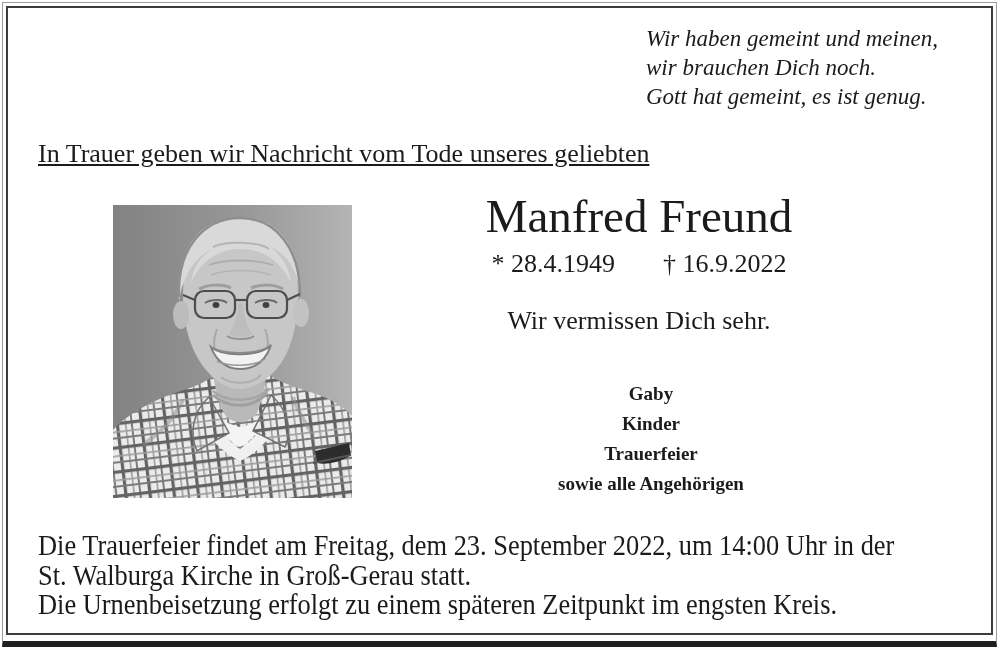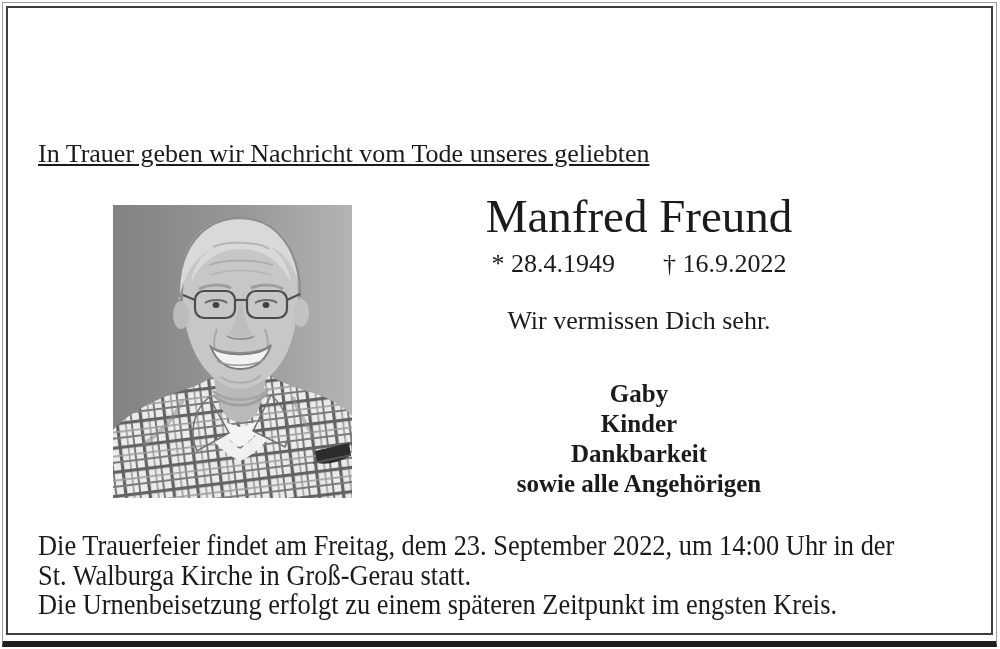--- a/index.html
+++ b/index.html
@@ -75,23 +75,23 @@
   .farewell {
     position: absolute;
     left: 0; top: 305px;
     width: 100%;
     font-size: 26px;
     line-height: 31px;
     text-align: center;
   }
   .mourners {
     position: absolute;
-    left: 0; top: 379px;
-    width: 100%;
-    font-size: 25px;
+    left: 12px; top: 379px;
+    width: 100%;
+    font-size: 19px;
     font-weight: bold;
     line-height: 30px;
   }
   .details {
     position: absolute;
     left: 38px; top: 530px;
     font-size: 30px;
     line-height: 29.5px;
     white-space: nowrap;
     transform: scaleX(0.88);
@@ -99,20 +99,25 @@
   }
 </style>
 </head>
 <body>
 
 <div class="sheet">
 
   <div class="frame-outer"></div>
   <div class="frame-inner"></div>
 
+  <div class="quote">
+    <div>Wir haben gemeint und meinen,</div>
+    <div>wir brauchen Dich noch.</div>
+    <div>Gott hat gemeint, es ist genug.</div>
+  </div>
 
   <div class="intro">In Trauer geben wir Nachricht vom Tode unseres geliebten</div>
 
   <div class="photo">
     <svg width="239" height="293" viewBox="0 0 239 293" xmlns="http://www.w3.org/2000/svg">
       <defs>
         <linearGradient id="bgGrad" x1="0" y1="0" x2="1" y2="0">
           <stop offset="0" stop-color="#828282"></stop>
           <stop offset="0.55" stop-color="#989898"></stop>
           <stop offset="1" stop-color="#b4b4b4"></stop>
@@ -192,21 +197,21 @@
     <div class="name">Manfred Freund</div>
     <div class="dates">
       <span class="birth">* 28.4.1949</span><span>† 16.9.2022</span>
     </div>
     <div class="farewell">
       <div>Wir vermissen Dich sehr.</div>
     </div>
     <div class="mourners">
       <div>Gaby</div>
       <div>Kinder</div>
-      <div>Dankbarkeit</div>
+      <div>Trauerfeier</div>
       <div>sowie alle Angehörigen</div>
     </div>
   </div>
 
   <div class="details">
     <div>Die Trauerfeier findet am Freitag, dem 23. September 2022, um 14:00 Uhr in der</div>
     <div>St. Walburga Kirche in Groß-Gerau statt.</div>
     <div>Die Urnenbeisetzung erfolgt zu einem späteren Zeitpunkt im engsten Kreis.</div>
   </div>
 

